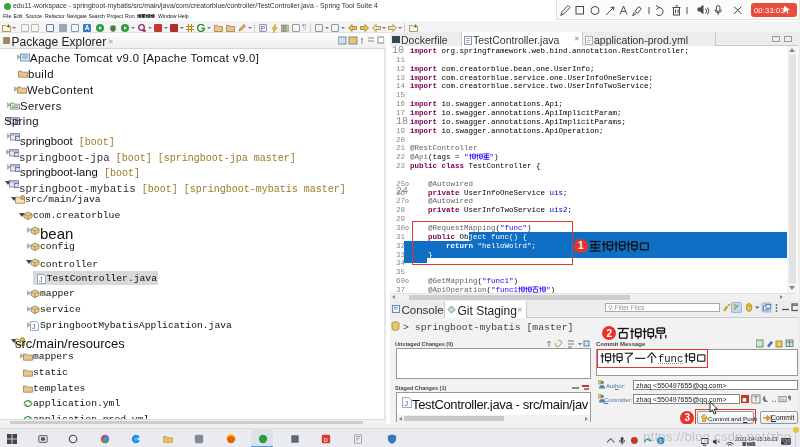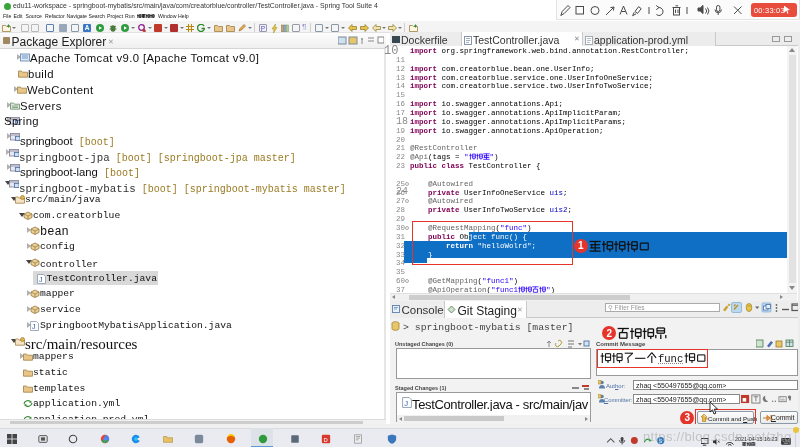--- a/index.html
+++ b/index.html
@@ -247,21 +247,21 @@
 <svg class="abs" style="left:23px;top:210.66500000000002px" width="10" height="9" viewBox="0 0 10 9">
     <path d="M1,3 L5,1 L9,3 L9,6.5 L5,8.5 L1,6.5 z" fill="#e9d29a" stroke="#9a7438" stroke-width="0.8"></path>
     <path d="M1,3 L5,5 L9,3 M5,5 v3.5" stroke="#9a7438" stroke-width="0.7" fill="none"></path>
   </svg>
 <div class="abs" style="left:33px;top:209.66500000000002px;font-size:9.7px;letter-spacing:0;font-family:'Liberation Mono',monospace;color:#111;white-space:nowrap">com.creatorblue</div>
 <div class="abs" style="left:26.5px;top:227.395px;width:0;height:0;border-top:3px solid transparent;border-bottom:3px solid transparent;border-left:4px solid #b0b0b0"></div>
 <svg class="abs" style="left:30px;top:226.395px" width="10" height="9" viewBox="0 0 10 9">
     <path d="M1,3 L5,1 L9,3 L9,6.5 L5,8.5 L1,6.5 z" fill="#e9d29a" stroke="#9a7438" stroke-width="0.8"></path>
     <path d="M1,3 L5,5 L9,3 M5,5 v3.5" stroke="#9a7438" stroke-width="0.7" fill="none"></path>
   </svg>
-<div class="abs" style="left:40px;top:225.395px;font-size:12px;letter-spacing:0;font-family:Liberation Mono, monospace;color:#111;white-space:nowrap">bean</div>
+<div class="abs" style="left:40px;top:225.395px;font-size:15px;letter-spacing:0;font-family:Liberation Sans, sans-serif;color:#111;white-space:nowrap">bean</div>
 <div class="abs" style="left:26.5px;top:243.125px;width:0;height:0;border-top:3px solid transparent;border-bottom:3px solid transparent;border-left:4px solid #b0b0b0"></div>
 <svg class="abs" style="left:30px;top:242.125px" width="10" height="9" viewBox="0 0 10 9">
     <path d="M1,3 L5,1 L9,3 L9,6.5 L5,8.5 L1,6.5 z" fill="#e9d29a" stroke="#9a7438" stroke-width="0.8"></path>
     <path d="M1,3 L5,5 L9,3 M5,5 v3.5" stroke="#9a7438" stroke-width="0.7" fill="none"></path>
   </svg>
 <div class="abs" style="left:40px;top:241.125px;font-size:9.7px;letter-spacing:0;font-family:'Liberation Mono',monospace;color:#111;white-space:nowrap">config</div>
 <div class="abs" style="left:25.5px;top:259.855px;width:0;height:0;border-left:3px solid transparent;border-right:3px solid transparent;border-top:4px solid #444"></div>
 <svg class="abs" style="left:30px;top:257.855px" width="10" height="9" viewBox="0 0 10 9">
     <path d="M1,3 L5,1 L9,3 L9,6.5 L5,8.5 L1,6.5 z" fill="#e9d29a" stroke="#9a7438" stroke-width="0.8"></path>
     <path d="M1,3 L5,5 L9,3 M5,5 v3.5" stroke="#9a7438" stroke-width="0.7" fill="none"></path>
@@ -290,21 +290,21 @@
 <svg class="abs" style="left:30px;top:320.77500000000003px" width="9" height="10" viewBox="0 0 9 10">
     <path d="M0.5,0.5 h6 l2,2 v7 h-8 z" fill="#fff" stroke="#8899aa" stroke-width="0.8"></path>
     <text x="2" y="8" font-size="7" fill="#2a5db0" font-family="Liberation Sans">J</text>
   </svg>
 <div class="abs" style="left:40px;top:319.77500000000003px;font-size:9.7px;letter-spacing:0;font-family:'Liberation Mono',monospace;color:#111;white-space:nowrap">SpringbootMybatisApplication.java</div>
 <div class="abs" style="left:10.5px;top:338.505px;width:0;height:0;border-left:3px solid transparent;border-right:3px solid transparent;border-top:4px solid #444"></div>
 <svg class="abs" style="left:15px;top:336.505px" width="10" height="9" viewBox="0 0 10 9">
     <path d="M0.5,2 h3 l1,1.2 h5 v5 h-9 z" fill="#f5e3c4" stroke="#a08042" stroke-width="0.8"></path>
     <circle cx="7.5" cy="2.5" r="2" fill="#e8b44a" stroke="#8a6a20" stroke-width="0.6"></circle>
   </svg>
-<div class="abs" style="left:25px;top:335.505px;font-size:15px;letter-spacing:0;font-family:Liberation Serif, serif;color:#111;white-space:nowrap">src/main/resources</div>
+<div class="abs" style="left:15px;top:335.505px;font-size:13px;letter-spacing:0;font-family:Liberation Sans, sans-serif;color:#111;white-space:nowrap">src/main/resources</div>
 <div class="abs" style="left:19.5px;top:353.235px;width:0;height:0;border-top:3px solid transparent;border-bottom:3px solid transparent;border-left:4px solid #b0b0b0"></div>
 <svg class="abs" style="left:23px;top:352.235px" width="10" height="9" viewBox="0 0 10 9">
     <path d="M0.5,2 h3 l1,1.2 h5 v5 h-9 z" fill="#e8c588" stroke="#a08042" stroke-width="0.8"></path>
   </svg>
 <div class="abs" style="left:33px;top:351.235px;font-size:9.7px;letter-spacing:0;font-family:'Liberation Mono',monospace;color:#111;white-space:nowrap">mappers</div>
 <svg class="abs" style="left:23px;top:367.96500000000003px" width="10" height="9" viewBox="0 0 10 9">
     <path d="M0.5,2 h3 l1,1.2 h5 v5 h-9 z" fill="#e8c588" stroke="#a08042" stroke-width="0.8"></path>
   </svg>
 <div class="abs" style="left:33px;top:366.96500000000003px;font-size:9.7px;letter-spacing:0;font-family:'Liberation Mono',monospace;color:#111;white-space:nowrap">static</div>
 <svg class="abs" style="left:23px;top:383.695px" width="10" height="9" viewBox="0 0 10 9">
@@ -338,21 +338,21 @@
     <rect x="0.5" y="0.5" width="7" height="8" fill="#fff" stroke="#9aa4ae" stroke-width="0.9"></rect>
     <path d="M2,2.5 h4 M2,4.5 h4 M2,6.5 h3" stroke="#9aa4ae" stroke-width="0.7"></path>
   </svg>
 <div class="abs" style="left:594px;top:33.5px;font-size:10.5px;color:#333;white-space:nowrap">application-prod.yml</div>
 <div class="abs" style="left:772px;top:36px;width:8px;height:6px;border:1px solid #999"></div>
 <div class="abs" style="left:784px;top:36px;width:8px;height:6px;border:1px solid #999;background:#eee"></div>
 <div class="abs" style="left:390px;top:47px;width:397px;height:246px;background:#fff;overflow:hidden" id="code"></div>
 <div class="abs" style="left:469px;top:231.8px;width:319px;height:8.8px;background:#0f6fc5"></div>
 <div class="abs" style="left:404px;top:240.6px;width:384px;height:17.7px;background:#0f6fc5"></div>
 <div class="abs" style="left:404px;top:258.3px;width:23px;height:4.5px;background:#0f6fc5"></div>
-<div class="abs mono" style="left:384px;top:47.0px;font-size:12px;line-height:8.85px;color:#8a8a8a">10</div>
+<div class="abs mono" style="left:392px;top:47.0px;font-size:10px;line-height:8.85px;color:#8a8a8a">10</div>
 <div class="abs mono" style="left:410px;top:47.0px;font-size:7.5px;line-height:8.85px;color:#000;white-space:pre"><span style="color:#7f0055;font-weight:bold">import</span> org.springframework.web.bind.annotation.RestController;</div>
 <div class="abs mono" style="left:396px;top:55.85px;font-size:7.5px;line-height:8.85px;color:#8a8a8a">11</div>
 <div class="abs mono" style="left:396px;top:64.7px;font-size:7.5px;line-height:8.85px;color:#8a8a8a">12</div>
 <div class="abs mono" style="left:410px;top:64.7px;font-size:7.5px;line-height:8.85px;color:#000;white-space:pre"><span style="color:#7f0055;font-weight:bold">import</span> com.creatorblue.bean.one.UserInfo;</div>
 <div class="abs mono" style="left:396px;top:73.55px;font-size:7.5px;line-height:8.85px;color:#8a8a8a">13</div>
 <div class="abs mono" style="left:410px;top:73.55px;font-size:7.5px;line-height:8.85px;color:#000;white-space:pre"><span style="color:#7f0055;font-weight:bold">import</span> com.creatorblue.service.one.UserInfoOneService;</div>
 <div class="abs mono" style="left:396px;top:82.4px;font-size:7.5px;line-height:8.85px;color:#8a8a8a">14</div>
 <div class="abs mono" style="left:410px;top:82.4px;font-size:7.5px;line-height:8.85px;color:#000;white-space:pre"><span style="color:#7f0055;font-weight:bold">import</span> com.creatorblue.service.two.UserInfoTwoService;</div>
 <div class="abs mono" style="left:396px;top:91.25px;font-size:7.5px;line-height:8.85px;color:#8a8a8a">15</div>
 <div class="abs mono" style="left:396px;top:100.1px;font-size:7.5px;line-height:8.85px;color:#8a8a8a">16</div>

